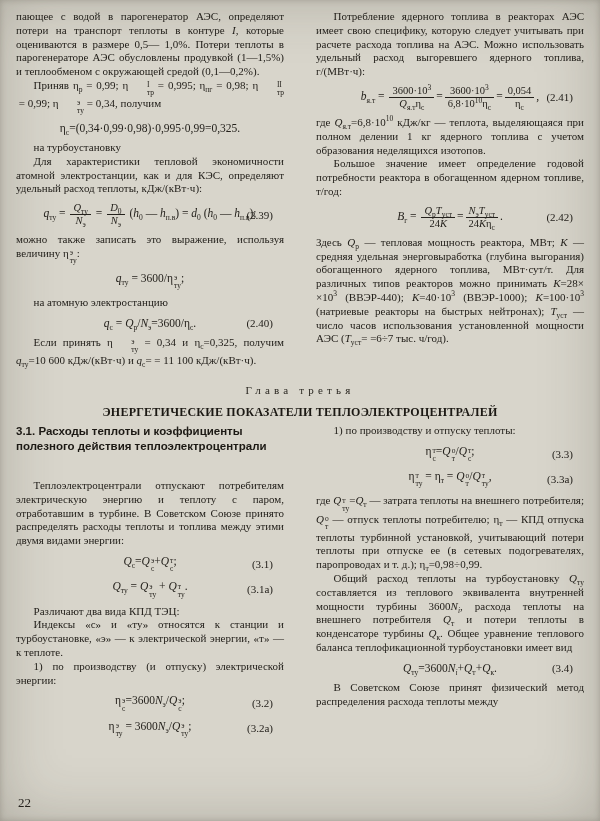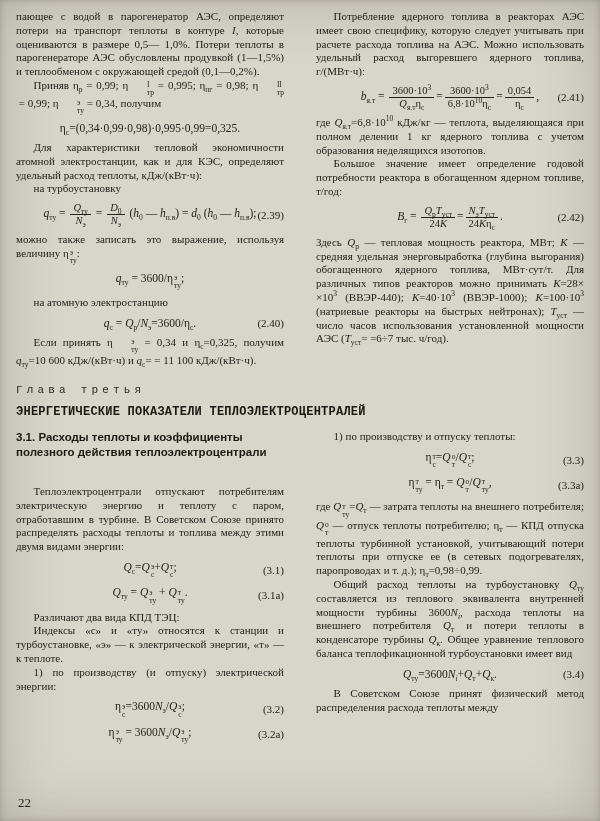--- a/index.html
+++ b/index.html
@@ -20,21 +20,21 @@
     margin:0;
     font-size:11px;
     line-height:13.8px;
     text-align:justify;
     text-justify:inter-word;
   }
   .para.ind{text-indent:1.6em;}
   .eq{
     position:relative;
     text-align:center;
-    margin:6px 0;
+    margin:6px 11px;
     font-size:11.5px;
     line-height:14px;
   }
   .eq-body{display:inline-block;}
   .eq-num{
     position:absolute;right:0;top:50%;
     transform:translateY(-50%);
     font-size:11px;
   }
   sub,sup{font-size:7.5px;line-height:0;}
@@ -50,23 +50,23 @@
     display:inline-block;
     vertical-align:middle;
     text-align:center;
     font-size:10.5px;
     line-height:12px;
     margin:0 2px;
   }
   .fr>span{display:block;padding:0 3px;}
   .fr>span:first-child{border-bottom:1px solid #24211c;}
   .chapter{
-    text-align:left;
-    margin:16px 0 11px 0;
-    font-family:Liberation Mono, monospace;
+    text-align:center;
+    margin:16px 0 4px 0;
+    font-family:Liberation Serif, serif;
   }
   .kicker{
     font-size:11px;
     letter-spacing:.38em;
     color:#2b2822;
     margin-bottom:9px;
   }
   .title{
     font-size:12px;
     font-weight:bold;
@@ -90,22 +90,22 @@
 </head>
 <body>
 
 <div class="page">
 
   <div class="cols">
     <div class="col">
         <p class="para">пающее с водой в парогенератор АЭС, определяют потери на транспорт теплоты в контуре <i>I</i>, которые оцениваются в размере 0,5— 1,0%. Потери теплоты в парогенераторе АЭС обусловлены продувкой (1—1,5%) и теплообменом с окружающей средой (0,1—0,2%).</p>
         <p class="para ind">Приняв η<sub>р</sub>&nbsp;=&nbsp;0,99; η<span class="ss"><span>I</span><span>тр</span></span>&nbsp;=&nbsp;0,995; η<sub>пг</sub>&nbsp;=&nbsp;0,98; η<span class="ss"><span>II</span><span>тр</span></span>&nbsp;=&nbsp;0,99; η<span class="ss"><span>э</span><span>ту</span></span>&nbsp;=&nbsp;0,34, получим</p>
         <div class="eq"><span class="eq-body">η<sub>с</sub>=(0,34·0,99·0,98)·0,995·0,99=0,325.</span></div>
+        <p class="para ind">на турбоустановку</p>
         <p class="para ind">Для характеристики тепловой экономичности атомной электростанции, как и для КЭС, определяют удельный расход теплоты, кДж/(кВт·ч):</p>
-        <p class="para ind">на турбоустановку</p>
         <div class="eq"><span class="eq-body"><i>q</i><sub>ту</sub> = <span class="fr"><span><i>Q</i><sub>ту</sub></span><span><i>N</i><sub>э</sub></span></span> = <span class="fr"><span><i>D</i><sub>0</sub></span><span><i>N</i><sub>э</sub></span></span> (<i>h</i><sub>0</sub> — <i>h</i><sub>п.в</sub>) = <i>d</i><sub>0</sub> (<i>h</i><sub>0</sub> — <i>h</i><sub>п.в</sub>);</span><span class="eq-num">(2.39)</span></div>
         <p class="para">можно также записать это выражение, используя величину η<span class="ss"><span>э</span><span>ту</span></span>:</p>
         <div class="eq"><span class="eq-body"><i>q</i><sub>ту</sub> = 3600/η<span class="ss"><span>э</span><span>ту</span></span>;</span></div>
         <p class="para ind">на атомную электростанцию</p>
         <div class="eq"><span class="eq-body"><i>q</i><sub>с</sub> = <i>Q</i><sub>р</sub>/<i>N</i><sub>э</sub>=3600/η<sub>с</sub>.</span><span class="eq-num">(2.40)</span></div>
         <p class="para ind">Если принять η<span class="ss"><span>э</span><span>ту</span></span>&nbsp;=&nbsp;0,34 и η<sub>с</sub>=0,325, получим <i>q</i><sub>ту</sub>=10&nbsp;600 кДж/(кВт·ч) и <i>q</i><sub>с</sub>= =&nbsp;11&nbsp;100 кДж/(кВт·ч).</p>
       </div>
     <div class="col">
         <p class="para ind">Потребление ядерного топлива в реакторах АЭС имеет свою специфику, которую следует учитывать при расчете расхода топлива на АЭС. Можно использовать удельный расход выгоревшего ядерного топлива, г/(МВт·ч):</p>
         <div class="eq"><span class="eq-body"><i>b</i><sub>я.т</sub> = <span class="fr"><span>3600·10<sup>3</sup></span><span><i>Q</i><sub>я.т</sub>η<sub>с</sub></span></span>=<span class="fr"><span>3600·10<sup>3</sup></span><span>6,8·10<sup>10</sup>η<sub>с</sub></span></span>=<span class="fr"><span>0,054</span><span>η<sub>с</sub></span></span>,</span><span class="eq-num">(2.41)</span></div>

